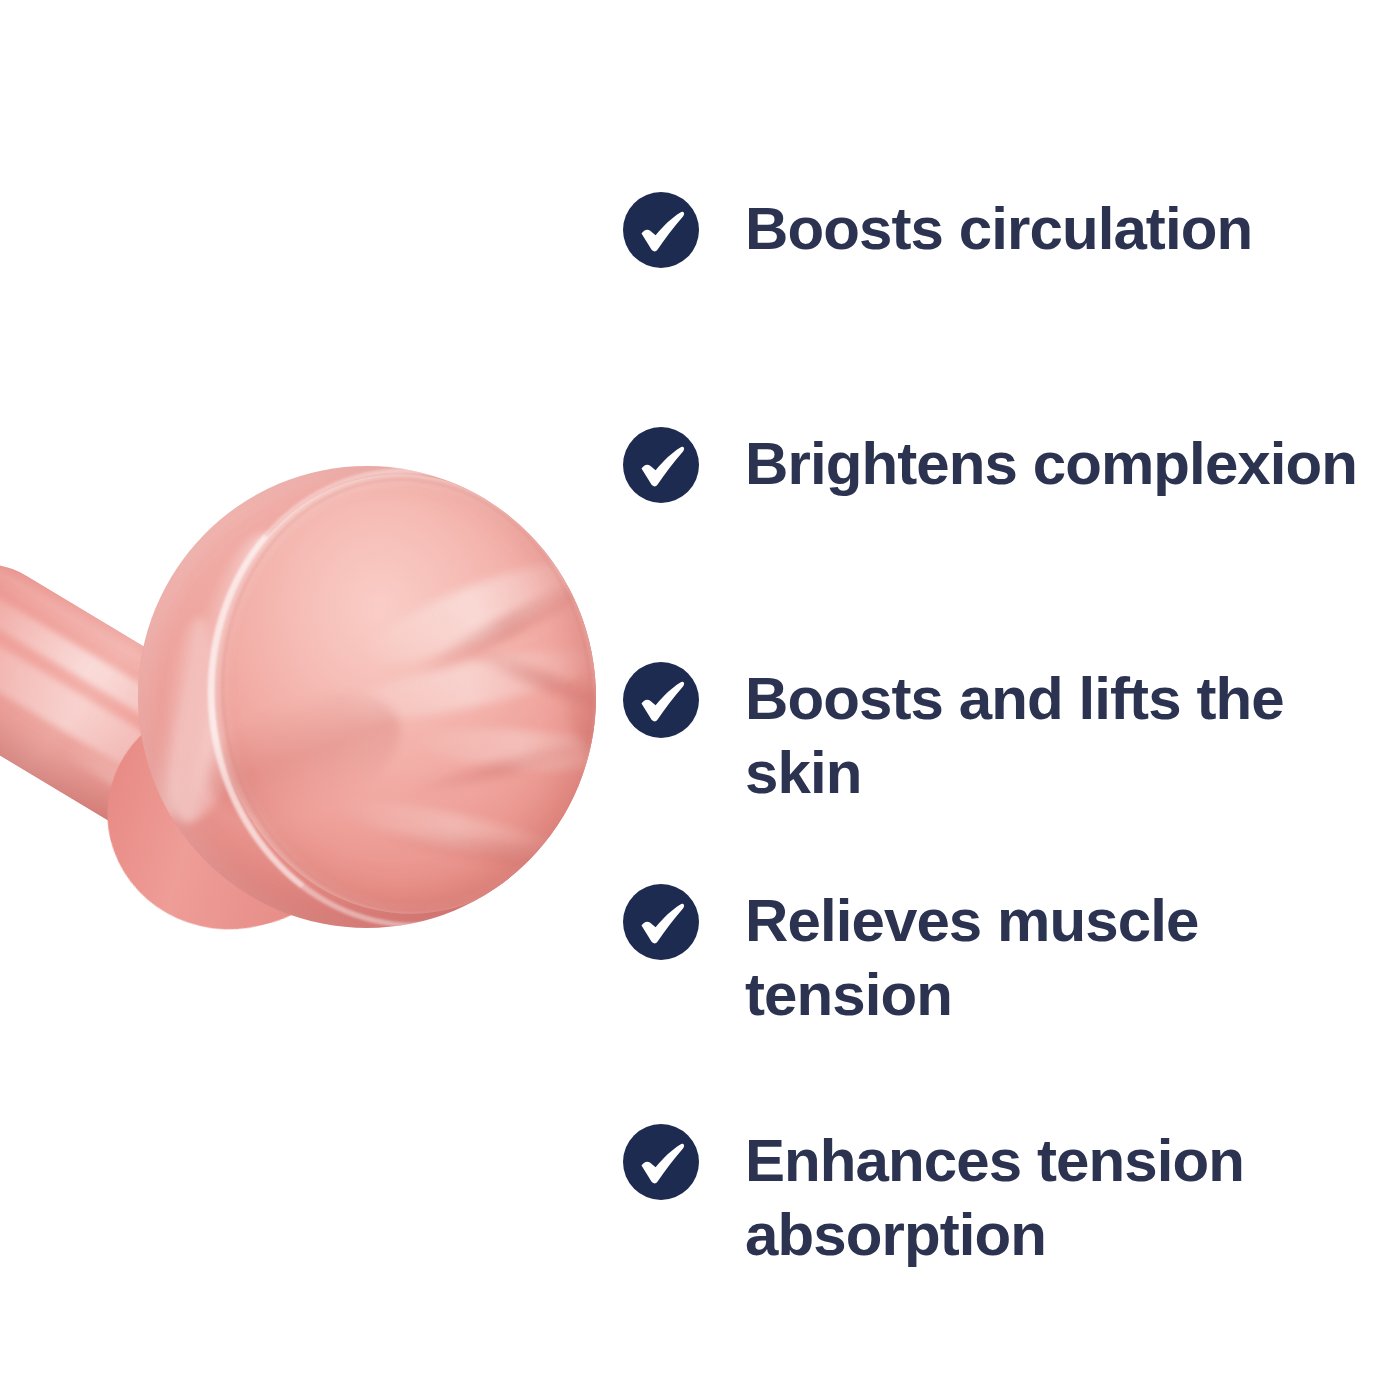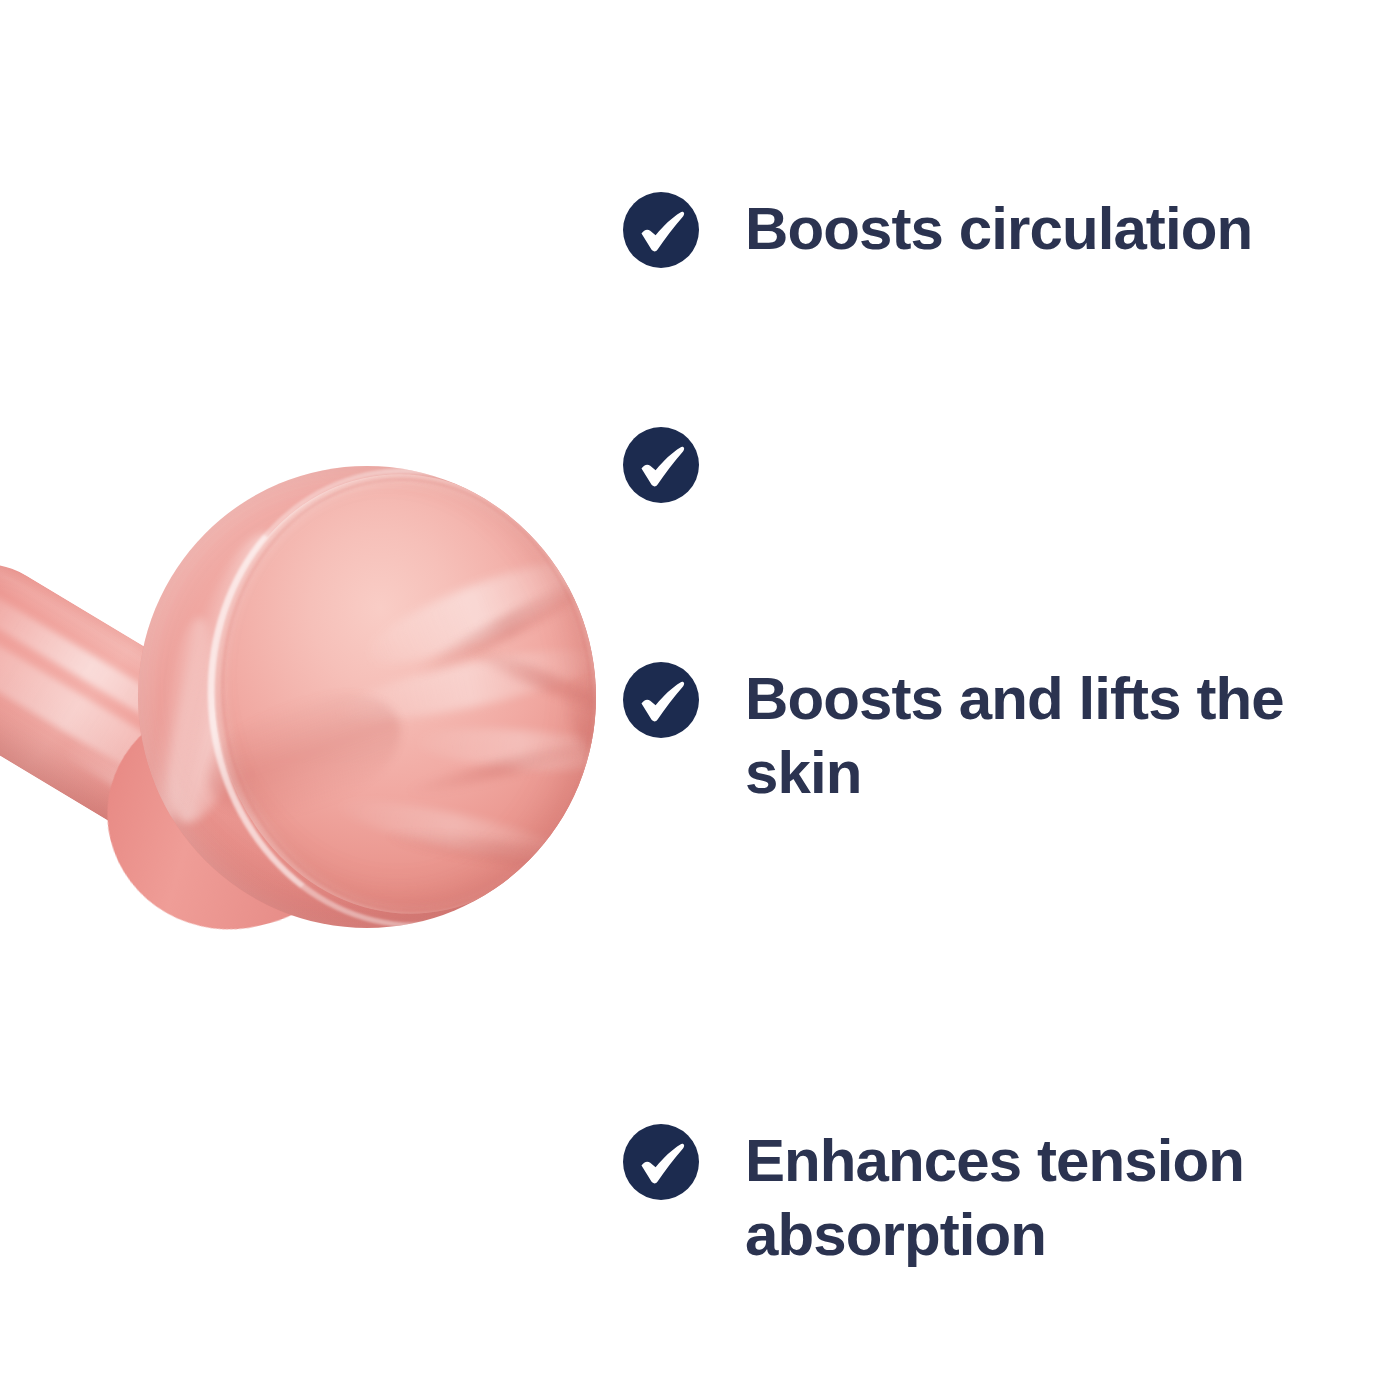--- a/index.html
+++ b/index.html
@@ -268,31 +268,41 @@
       </span>
       <span class="benefit-text">Boosts circulation</span>
     </div>
 
     <div class="benefit-row" style="top:427px">
       <span class="check-badge">
         <svg viewBox="0 0 76 76" aria-hidden="true">
           <path d="M18.5 41.5 C21 37.8 24.3 36.6 27.2 38.8 L32.6 43.2 C41.2 33.0 48.6 25.8 57.4 20.4 C60.4 18.6 62.6 21.4 60.0 24.4 C50.4 35.4 42.0 46.4 34.8 57.2 C32.6 60.4 29.6 60.0 27.8 56.6 Z" fill="#ffffff"></path>
         </svg>
       </span>
+      <span class="benefit-text">Brightens complexion</span>
     </div>
 
     <div class="benefit-row" style="top:662px">
       <span class="check-badge">
         <svg viewBox="0 0 76 76" aria-hidden="true">
           <path d="M18.5 41.5 C21 37.8 24.3 36.6 27.2 38.8 L32.6 43.2 C41.2 33.0 48.6 25.8 57.4 20.4 C60.4 18.6 62.6 21.4 60.0 24.4 C50.4 35.4 42.0 46.4 34.8 57.2 C32.6 60.4 29.6 60.0 27.8 56.6 Z" fill="#ffffff"></path>
         </svg>
       </span>
       <span class="benefit-text">Boosts and lifts the skin</span>
     </div>
 
+    <div class="benefit-row" style="top:884px">
+      <span class="check-badge">
+        <svg viewBox="0 0 76 76" aria-hidden="true">
+          <path d="M18.5 41.5 C21 37.8 24.3 36.6 27.2 38.8 L32.6 43.2 C41.2 33.0 48.6 25.8 57.4 20.4 C60.4 18.6 62.6 21.4 60.0 24.4 C50.4 35.4 42.0 46.4 34.8 57.2 C32.6 60.4 29.6 60.0 27.8 56.6 Z" fill="#ffffff"></path>
+        </svg>
+      </span>
+      <span class="benefit-text">Relieves muscle
+tension</span>
+    </div>
 
     <div class="benefit-row" style="top:1124px">
       <span class="check-badge">
         <svg viewBox="0 0 76 76" aria-hidden="true">
           <path d="M18.5 41.5 C21 37.8 24.3 36.6 27.2 38.8 L32.6 43.2 C41.2 33.0 48.6 25.8 57.4 20.4 C60.4 18.6 62.6 21.4 60.0 24.4 C50.4 35.4 42.0 46.4 34.8 57.2 C32.6 60.4 29.6 60.0 27.8 56.6 Z" fill="#ffffff"></path>
         </svg>
       </span>
       <span class="benefit-text">Enhances tension
 absorption</span>
     </div>

